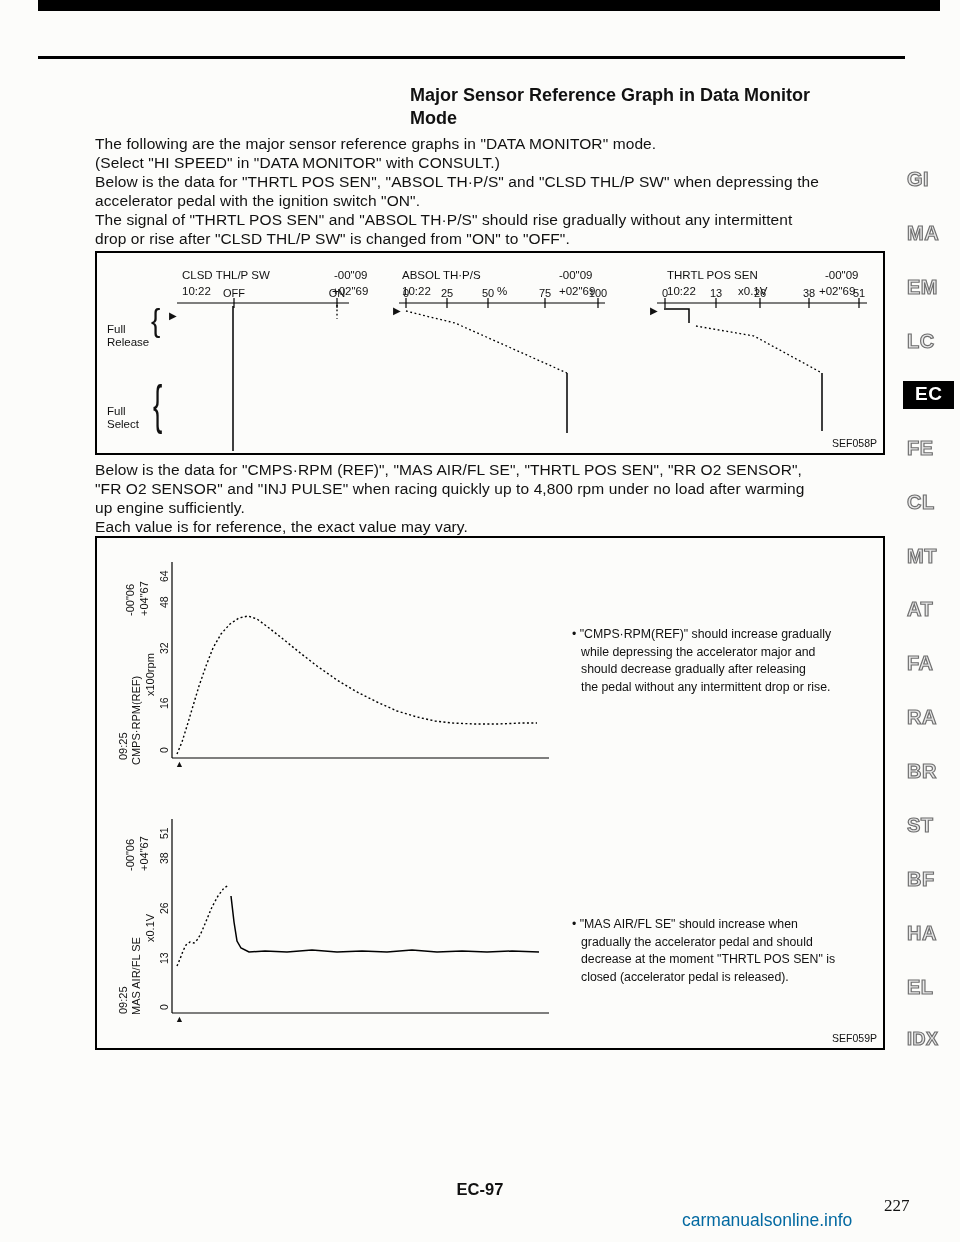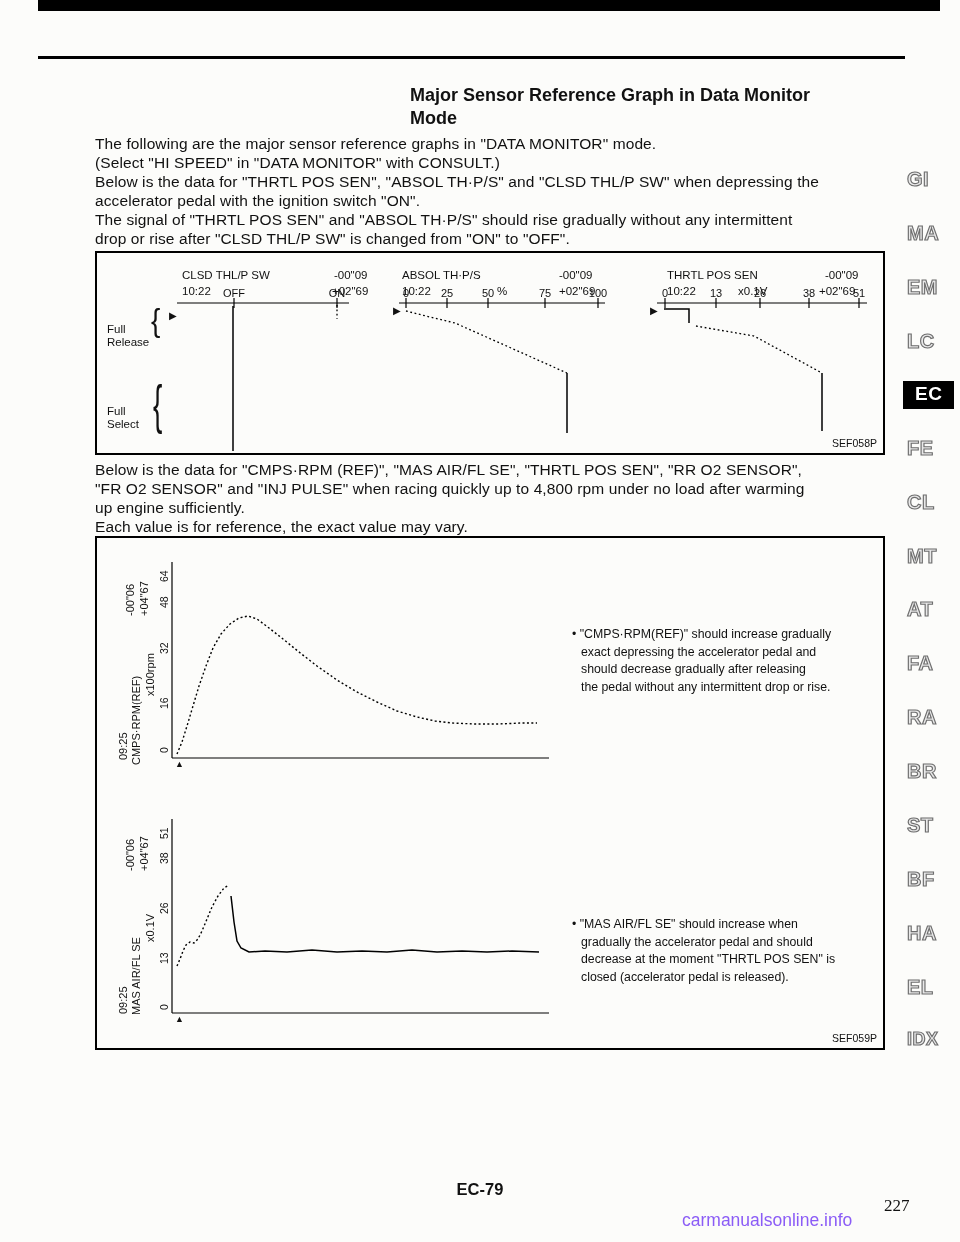--- a/index.html
+++ b/index.html
@@ -53,21 +53,21 @@
     color:#e9e9e9; -webkit-text-stroke:1.15px #6e6e6e;
   }
   .tab.active {
     left:903px; background:#000; color:#fff; -webkit-text-stroke:0;
     padding:2px 12px 4px; font-size:19px;
   }
   .tab.idx { font-size:18px; }
 
   .footer-code { position:absolute; left:0; top:1180px; width:960px; text-align:center; font-size:16.5px; font-weight:bold; }
   .page-num { position:absolute; left:884px; top:1196px; font-family:"Liberation Serif", serif; font-size:17px;text-align:right; }
-  .watermark { position:absolute; left:682px; top:1210px; color:#8b5cf6; font-size:17.5px; }
+  .watermark { position:absolute; left:682px; top:1210px; color:#0369a1; font-size:17.5px; }
 </style>
 </head>
 <body>
 
 <div class="page">
 
   <div class="topbar"></div>
 
   <div class="header-rule"></div>
 
@@ -200,21 +200,21 @@
         <line x1="75" y1="281" x2="75" y2="475"></line>
         <line x1="75" y1="475" x2="452" y2="475"></line>
       </g>
       <polyline class="pl-dot2" points="80,216 85,204 90,188 96,168 102,148 109,128 116,110 124,96 133,86 142,80 151,78 160,81 172,90 186,101 202,114 220,128 240,142 260,154 280,164 300,173 320,179 338,183 355,185 378,186 400,186 425,185 440,185"></polyline>
       <polyline class="pl-dot2" points="80,428 83,421 86,413 89,407 93,404 97,405 101,401 105,393 110,381 115,369 121,358 127,350 132,347"></polyline>
       <polyline class="pl-solid" points="134,358 137,384 140,403 144,410 152,414 168,413 190,414 215,412 240,414 265,413 290,414 315,412 340,414 365,413 390,414 415,413 442,414"></polyline>
     </svg>
 
     <div class="note" style="left:475px;top:88px">
       <div>• "CMPS·RPM(REF)" should increase gradually</div>
-      <div>exact depressing the accelerator pedal and</div>
+      <div>while depressing the accelerator major and</div>
       <div>should decrease gradually after releasing</div>
       <div>the pedal without any intermittent drop or rise.</div>
     </div>
 
     <div class="note" style="left:475px;top:378px">
       <div>• "MAS AIR/FL SE" should increase when</div>
       <div>gradually the accelerator pedal and should</div>
       <div>decrease at the moment "THRTL POS SEN" is</div>
       <div>closed (accelerator pedal is released).</div>
     </div>
@@ -235,17 +235,17 @@
     <span class="tab" style="top:652px">FA</span>
     <span class="tab" style="top:706px">RA</span>
     <span class="tab" style="top:760px">BR</span>
     <span class="tab" style="top:814px">ST</span>
     <span class="tab" style="top:868px">BF</span>
     <span class="tab" style="top:922px">HA</span>
     <span class="tab" style="top:976px">EL</span>
     <span class="tab idx" style="top:1029px">IDX</span>
   </nav>
 
-  <div class="footer-code">EC-79</div>
+  <div class="footer-code">EC-97</div>
   <div class="page-num">227</div>
   <div class="watermark">carmanualsonline.info</div>
 
 </div>
 
 </body></html>

